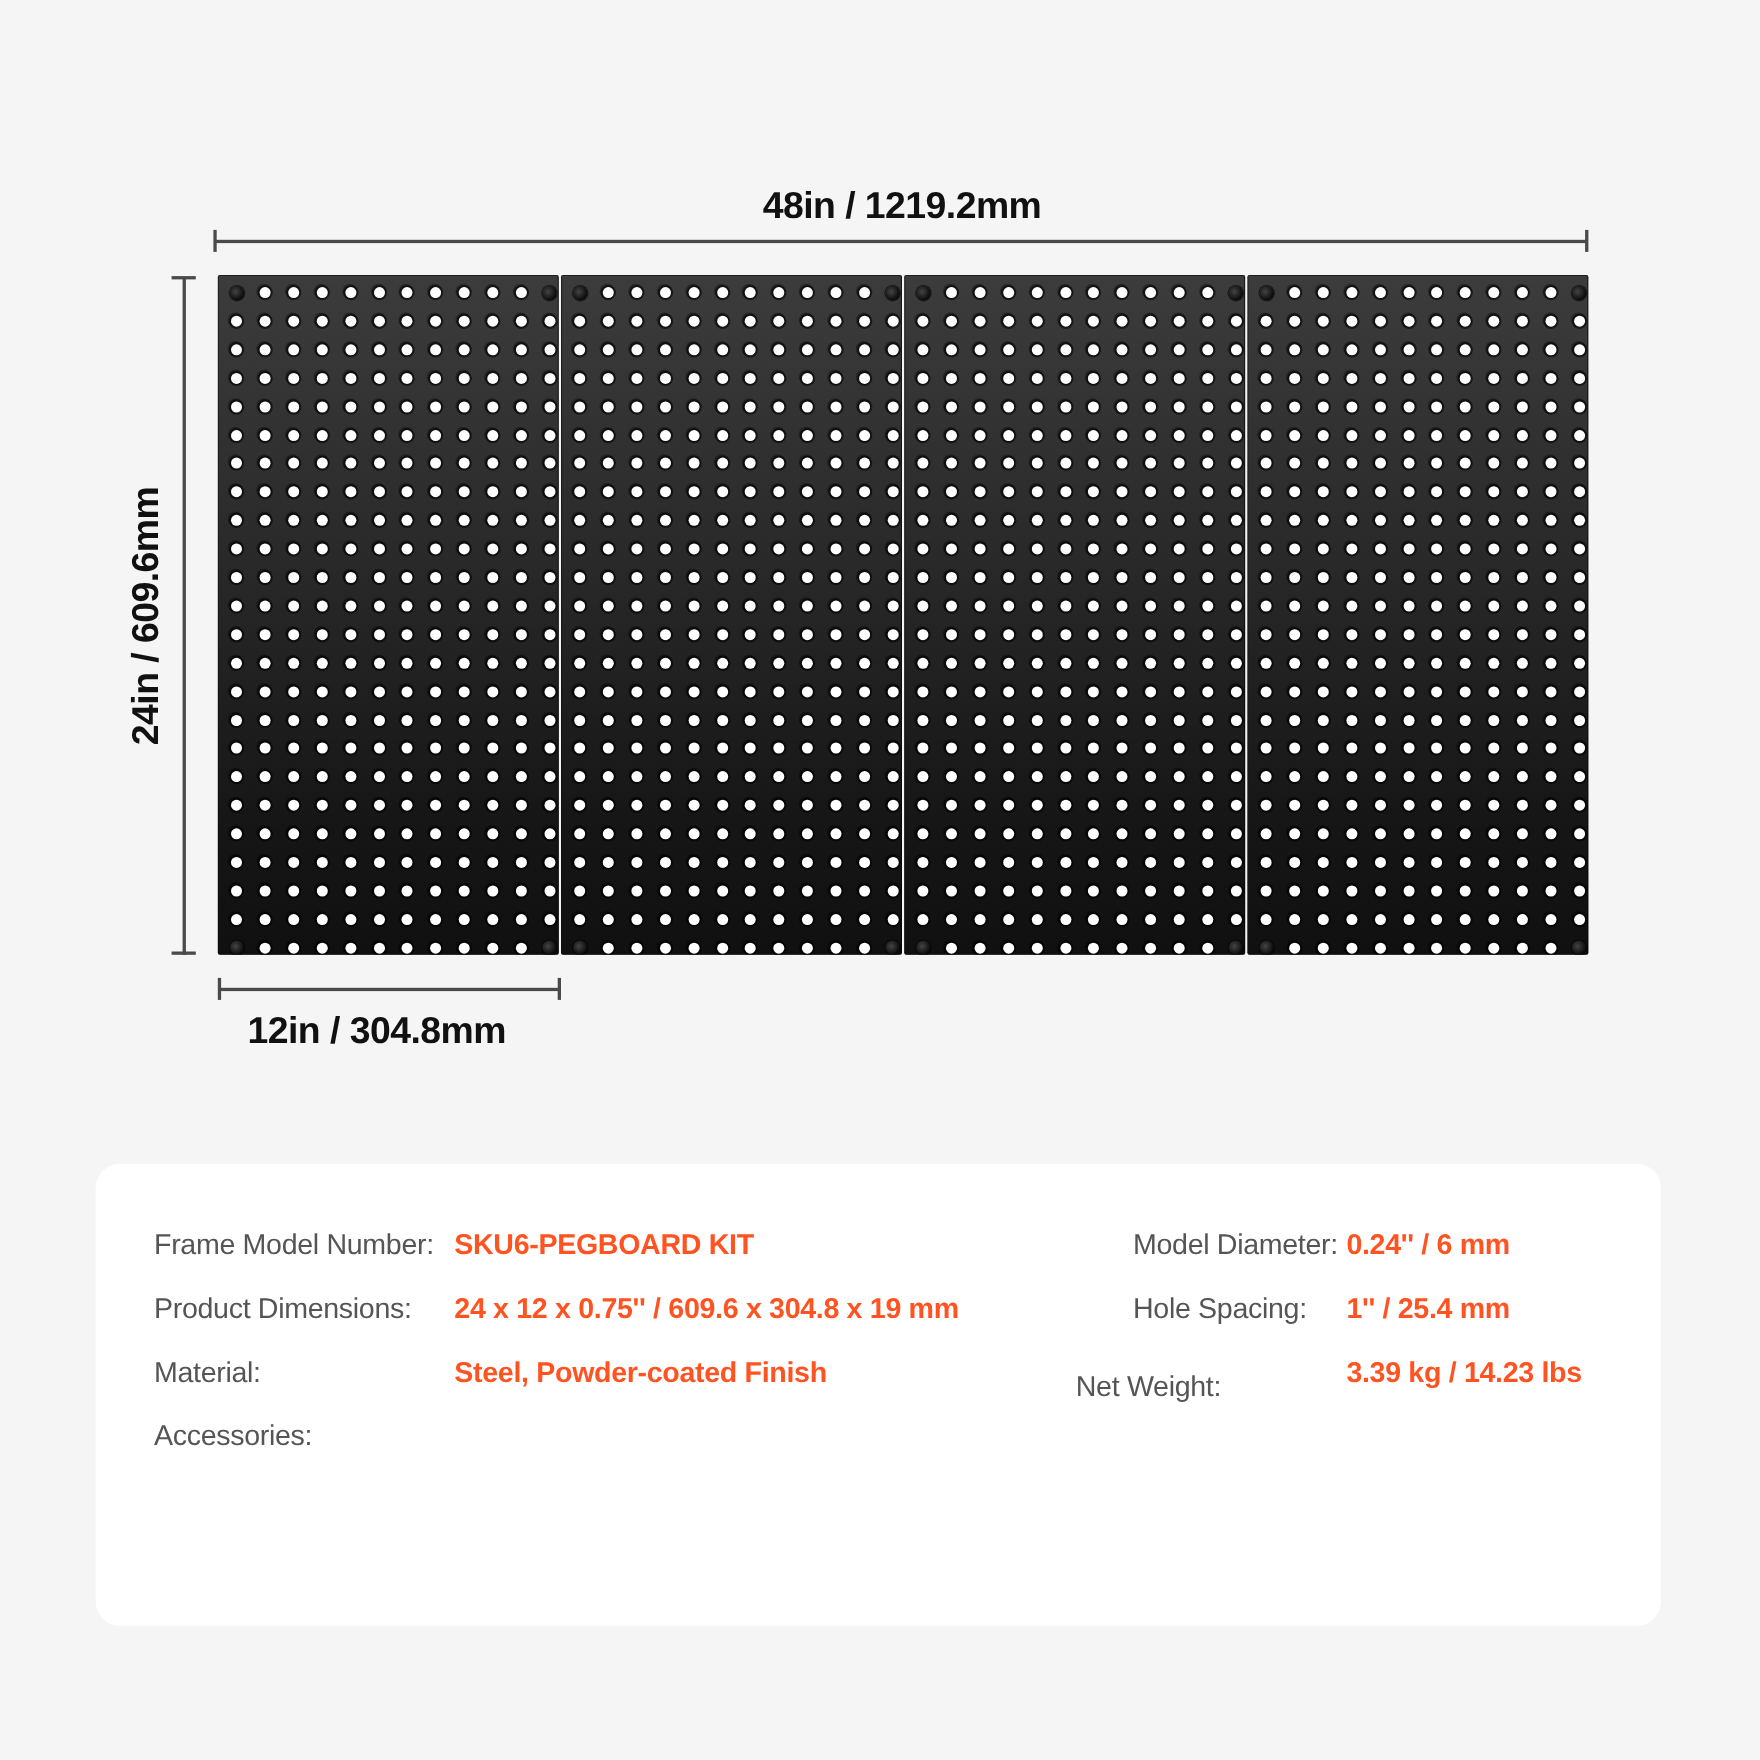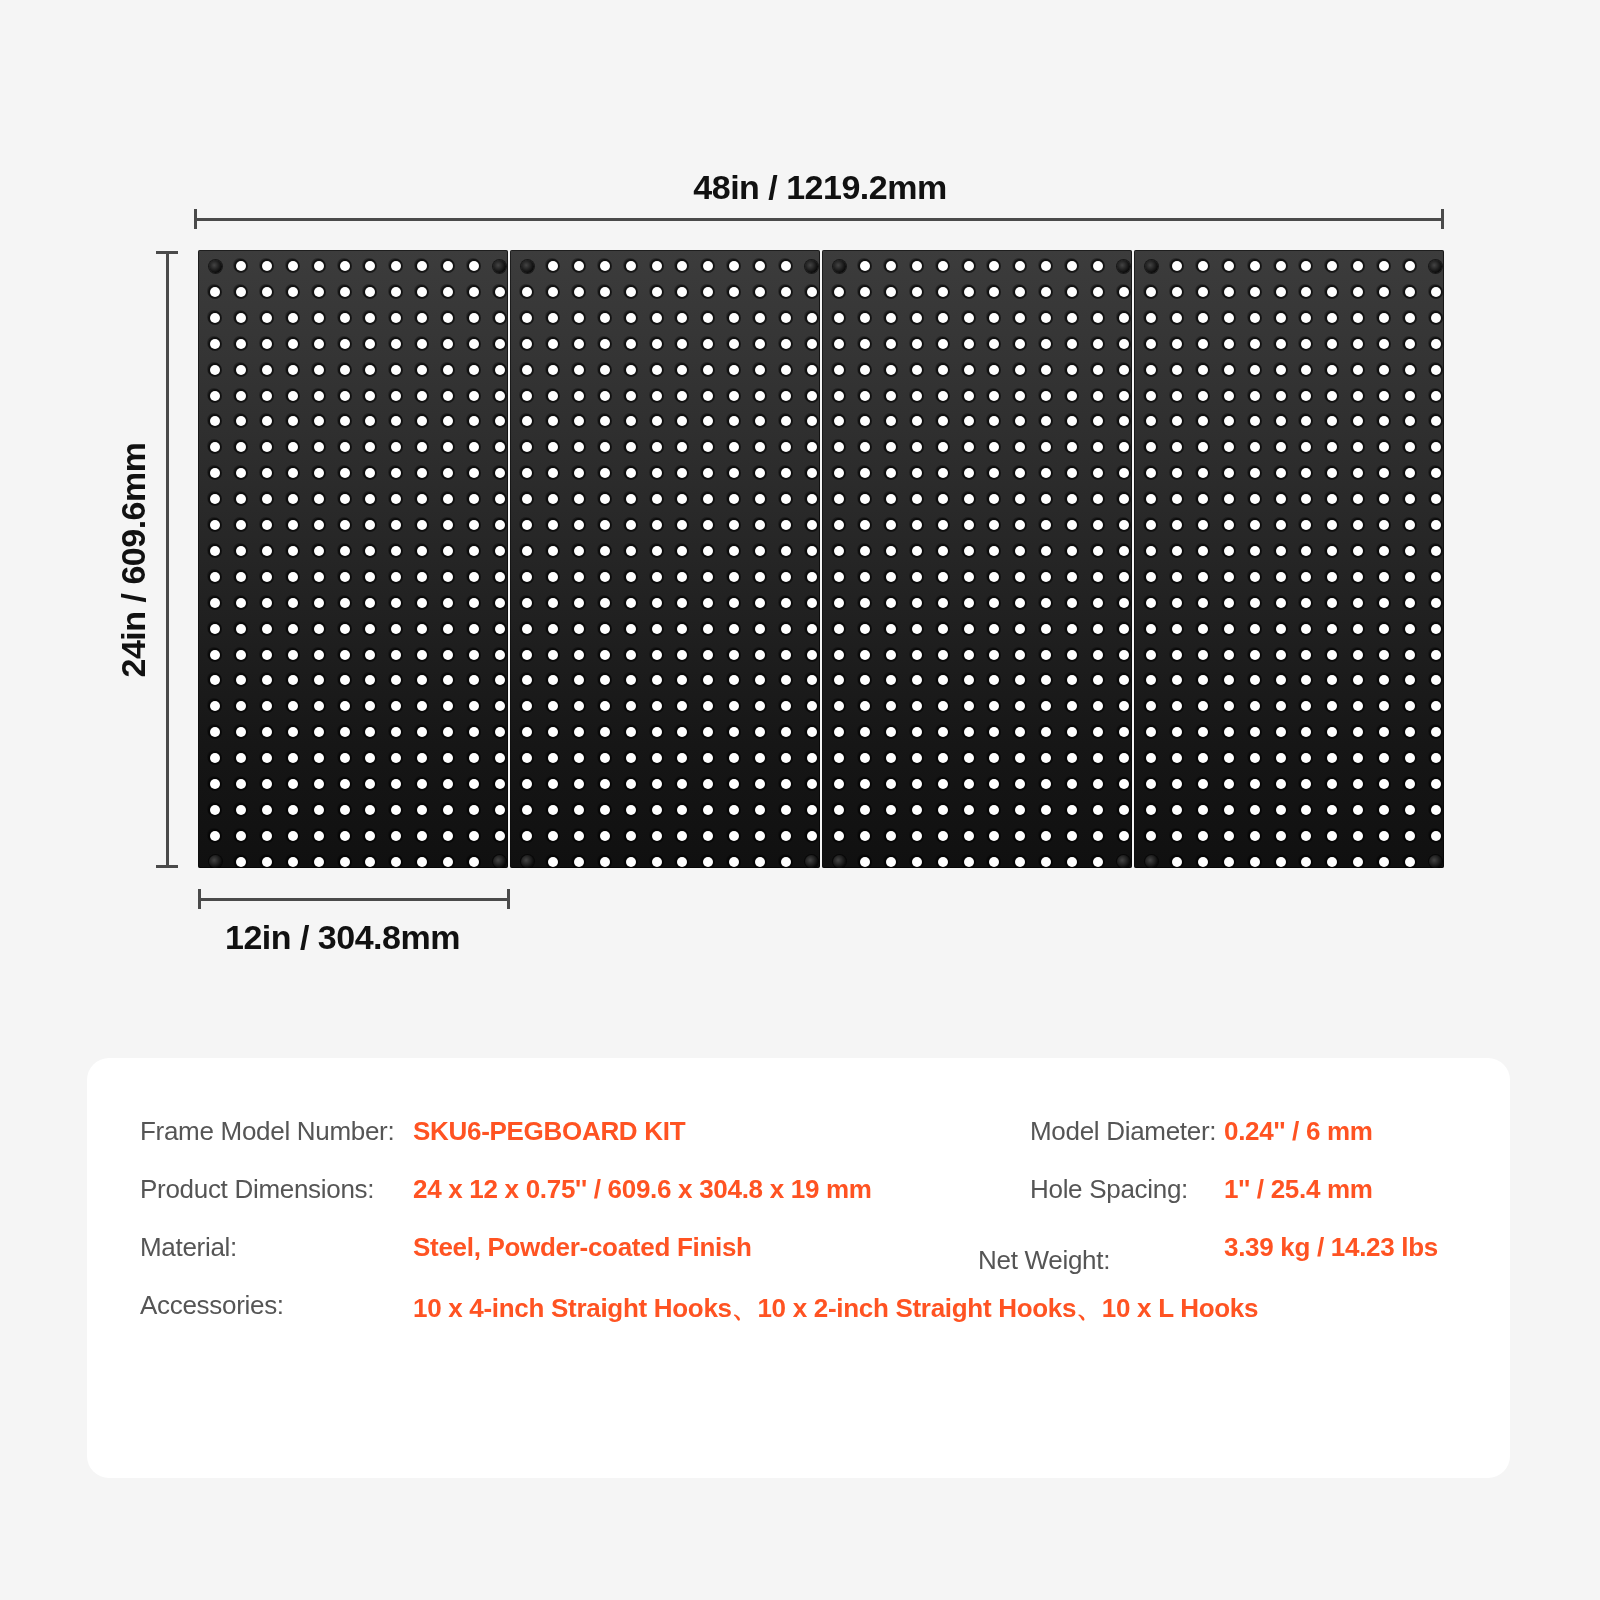--- a/index.html
+++ b/index.html
@@ -1263,14 +1263,13 @@
 <div class="spec-row spec-value" style="left:1224px; top:1118px;">0.24'' / 6 mm</div>
 
 <div class="spec-row spec-label" style="left:1030px; top:1176px;">Hole Spacing:</div>
 <div class="spec-row spec-value" style="left:1224px; top:1176px;">1'' / 25.4 mm</div>
 
 <div class="spec-row spec-label" style="left:978px; top:1234px;margin-top:13px;">Net Weight:</div>
 <div class="spec-row spec-value" style="left:1224px; top:1234px;">3.39 kg / 14.23 lbs</div>
 
 <div class="spec-row spec-label" style="left:140px; top:1292px;">Accessories:</div>
 <div class="acc-lines">
-  <div class="acc-line">10 x 4-inch Straight Hooks、10 x 2-inch Straight Hooks、10 x L Hooks</div>
 </div>
 
 </body></html>

